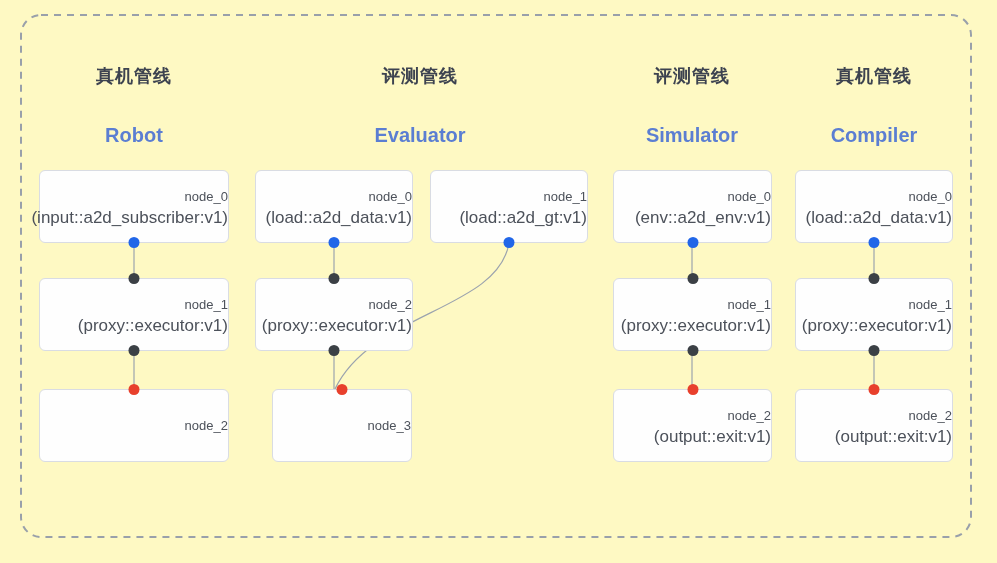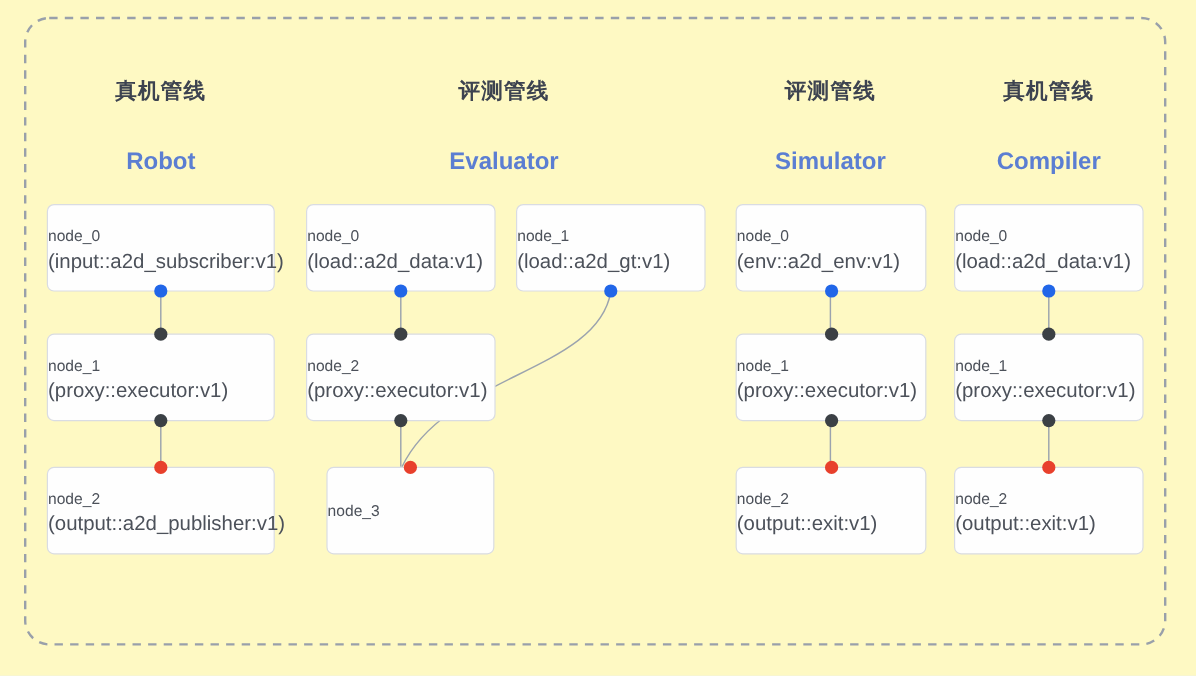--- a/index.html
+++ b/index.html
@@ -40,21 +40,21 @@
   }
   .node {
     position: absolute;
     height: 73px;
     box-sizing: border-box;
     background: #fefefe;
     border: 1px solid #d9dce3;
     border-radius: 6px;
     display: flex;
     flex-direction: column;
-    align-items: flex-start;
+    align-items: flex-end;
     justify-content: center;
     line-height: 21px;
   }
   .node .nname {
     font-size: 13px;
     color: #4c515a;
     white-space: nowrap;
   }
   .node .ntype {
     font-size: 17px;
@@ -115,21 +115,20 @@
     <span class="port bottom blue"></span>
   </div>
   <div class="node" style="left:39px; top:278px; width:190px">
     <div class="nname">node_1</div>
     <div class="ntype">(proxy::executor:v1)</div>
     <span class="port top dark"></span>
     <span class="port bottom dark"></span>
   </div>
   <div class="node" style="left:39px; top:389px; width:190px">
     <div class="nname">node_2</div>
-    <div class="ntype">(output::a2d_publisher:v1)</div>
     <span class="port top red"></span>
   </div>
 
   <div class="node" style="left:255px; top:170px; width:158px">
     <div class="nname">node_0</div>
     <div class="ntype">(load::a2d_data:v1)</div>
     <span class="port bottom blue"></span>
   </div>
   <div class="node" style="left:430px; top:170px; width:158px">
     <div class="nname">node_1</div>

